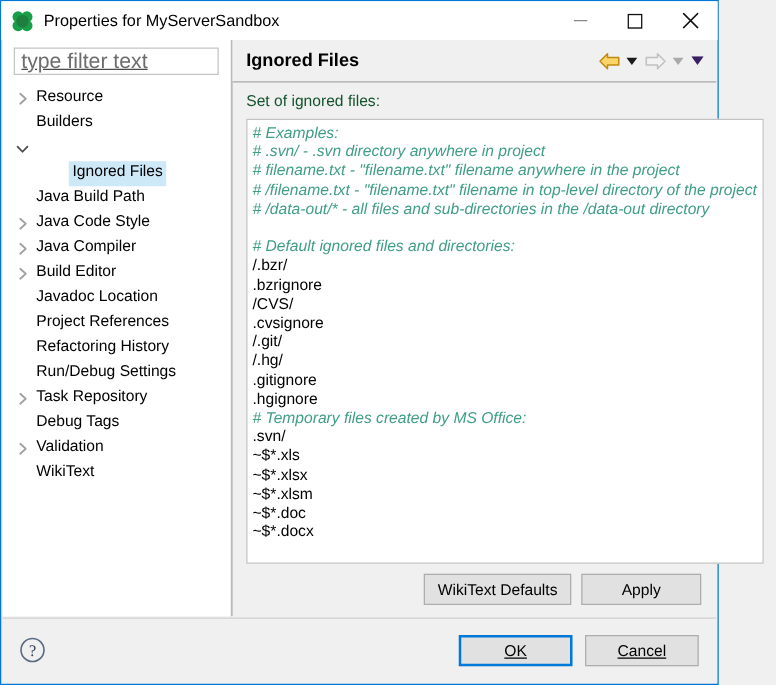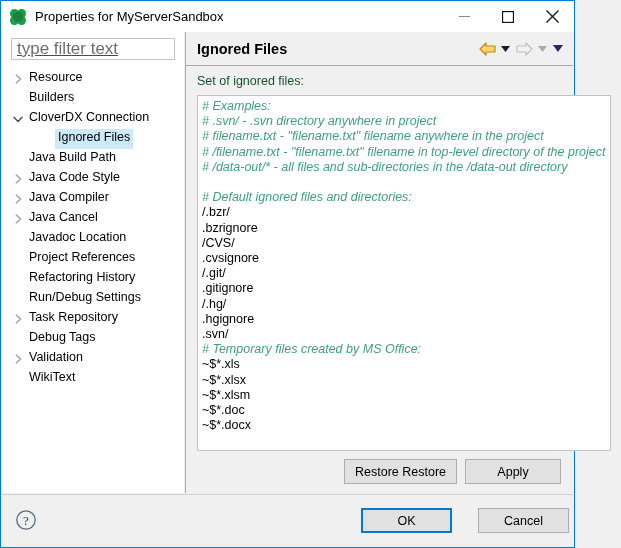--- a/index.html
+++ b/index.html
@@ -121,21 +121,21 @@
     padding: 0 10px;
   }
   
   #bottombar {
     position: absolute; left: 1px; right: 1px; top: 493px; bottom: 1px;
     background: #f0f0f0;
     border-top: 1px solid #d0d0d0;
     display: flex; align-items: center;
   }
   #help-icon { margin-left: 13px; width: 24px; height: 24px; }
-  #bottom-buttons { margin-left: auto; margin-right: 4px; display: flex; gap: 26px; }
+  #bottom-buttons { margin-left: auto; margin-right: 14px; display: flex; gap: 10px; text-decoration: underline; }
   .dbtn {
     width: 91px; height: 25px;
     background: #e1e1e1; border: 1px solid #adadad;
     font-family: "Liberation Sans", sans-serif; font-size: 12.5px; color: #000;
     display: flex; align-items: center; justify-content: center;
   }
   .dbtn.default {
     border: 2px solid #0078d7;
   }
 </style>
@@ -187,21 +187,20 @@
         <div class="tree-item depth0">
           <span class="tree-twisty"></span>
           <span class="tree-label">Builders</span>
         </div>
         <div class="tree-item depth0">
           <span class="tree-twisty">
             <svg width="10" height="7" viewBox="0 0 10 7">
               <path d="M1 1.3 L5 5.4 L9 1.3" fill="none" stroke="#4a4a4a" stroke-width="1.4" stroke-linecap="round" stroke-linejoin="round"></path>
             </svg>
           </span>
-          <span class="tree-label">CloverDX Connection</span>
         </div>
         <div class="tree-item depth1 selected">
           <span class="tree-twisty"></span>
           <span class="tree-label">Ignored Files</span>
         </div>
         <div class="tree-item depth0">
           <span class="tree-twisty"></span>
           <span class="tree-label">Java Build Path</span>
         </div>
         <div class="tree-item depth0">
@@ -219,21 +218,21 @@
             </svg>
           </span>
           <span class="tree-label">Java Compiler</span>
         </div>
         <div class="tree-item depth0">
           <span class="tree-twisty">
             <svg width="7" height="10" viewBox="0 0 7 10">
               <path d="M1.2 1 L5.6 5 L1.2 9" fill="none" stroke="#a0a0a0" stroke-width="1.4" stroke-linecap="round" stroke-linejoin="round"></path>
             </svg>
           </span>
-          <span class="tree-label">Java Cancel</span>
+          <span class="tree-label">Build Editor</span>
         </div>
         <div class="tree-item depth0">
           <span class="tree-twisty"></span>
           <span class="tree-label">Javadoc Location</span>
         </div>
         <div class="tree-item depth0">
           <span class="tree-twisty"></span>
           <span class="tree-label">Project References</span>
         </div>
         <div class="tree-item depth0">
@@ -312,34 +311,34 @@
         <div class="tline comment"># filename.txt - "filename.txt" filename anywhere in the project</div>
         <div class="tline comment"># /filename.txt - "filename.txt" filename in top-level directory of the project</div>
         <div class="tline comment"># /data-out/* - all files and sub-directories in the /data-out directory</div>
         <div class="tline blank">&nbsp;</div>
         <div class="tline comment"># Default ignored files and directories:</div>
         <div class="tline">/.bzr/</div>
         <div class="tline">.bzrignore</div>
         <div class="tline">/CVS/</div>
         <div class="tline">.cvsignore</div>
         <div class="tline">/.git/</div>
+        <div class="tline">/.hg/</div>
         <div class="tline">.gitignore</div>
-        <div class="tline">/.hg/</div>
         <div class="tline">.hgignore</div>
+        <div class="tline comment"># Temporary files created by MS Office:</div>
         <div class="tline">.svn/</div>
-        <div class="tline comment"># Temporary files created by MS Office:</div>
         <div class="tline">~$*.xls</div>
         <div class="tline">~$*.xlsx</div>
         <div class="tline">~$*.xlsm</div>
         <div class="tline">~$*.doc</div>
         <div class="tline">~$*.docx</div>
       </div>
 
     <div id="btnrow">
-      <div class="gbtn">Restore Restore</div>
+      <div class="gbtn">WikiText Defaults</div>
       <div class="gbtn">Apply</div>
     </div>
   </div>
 
   <div id="bottombar">
     <div id="help-icon">
       <svg width="22" height="22" viewBox="0 0 22 22">
         <circle cx="11" cy="11" r="9.2" fill="none" stroke="#5a6b84" stroke-width="1.3"></circle>
         <text x="11" y="15.6" font-family="Liberation Serif, serif" font-size="13" fill="#2f4058" text-anchor="middle">?</text>
       </svg>

